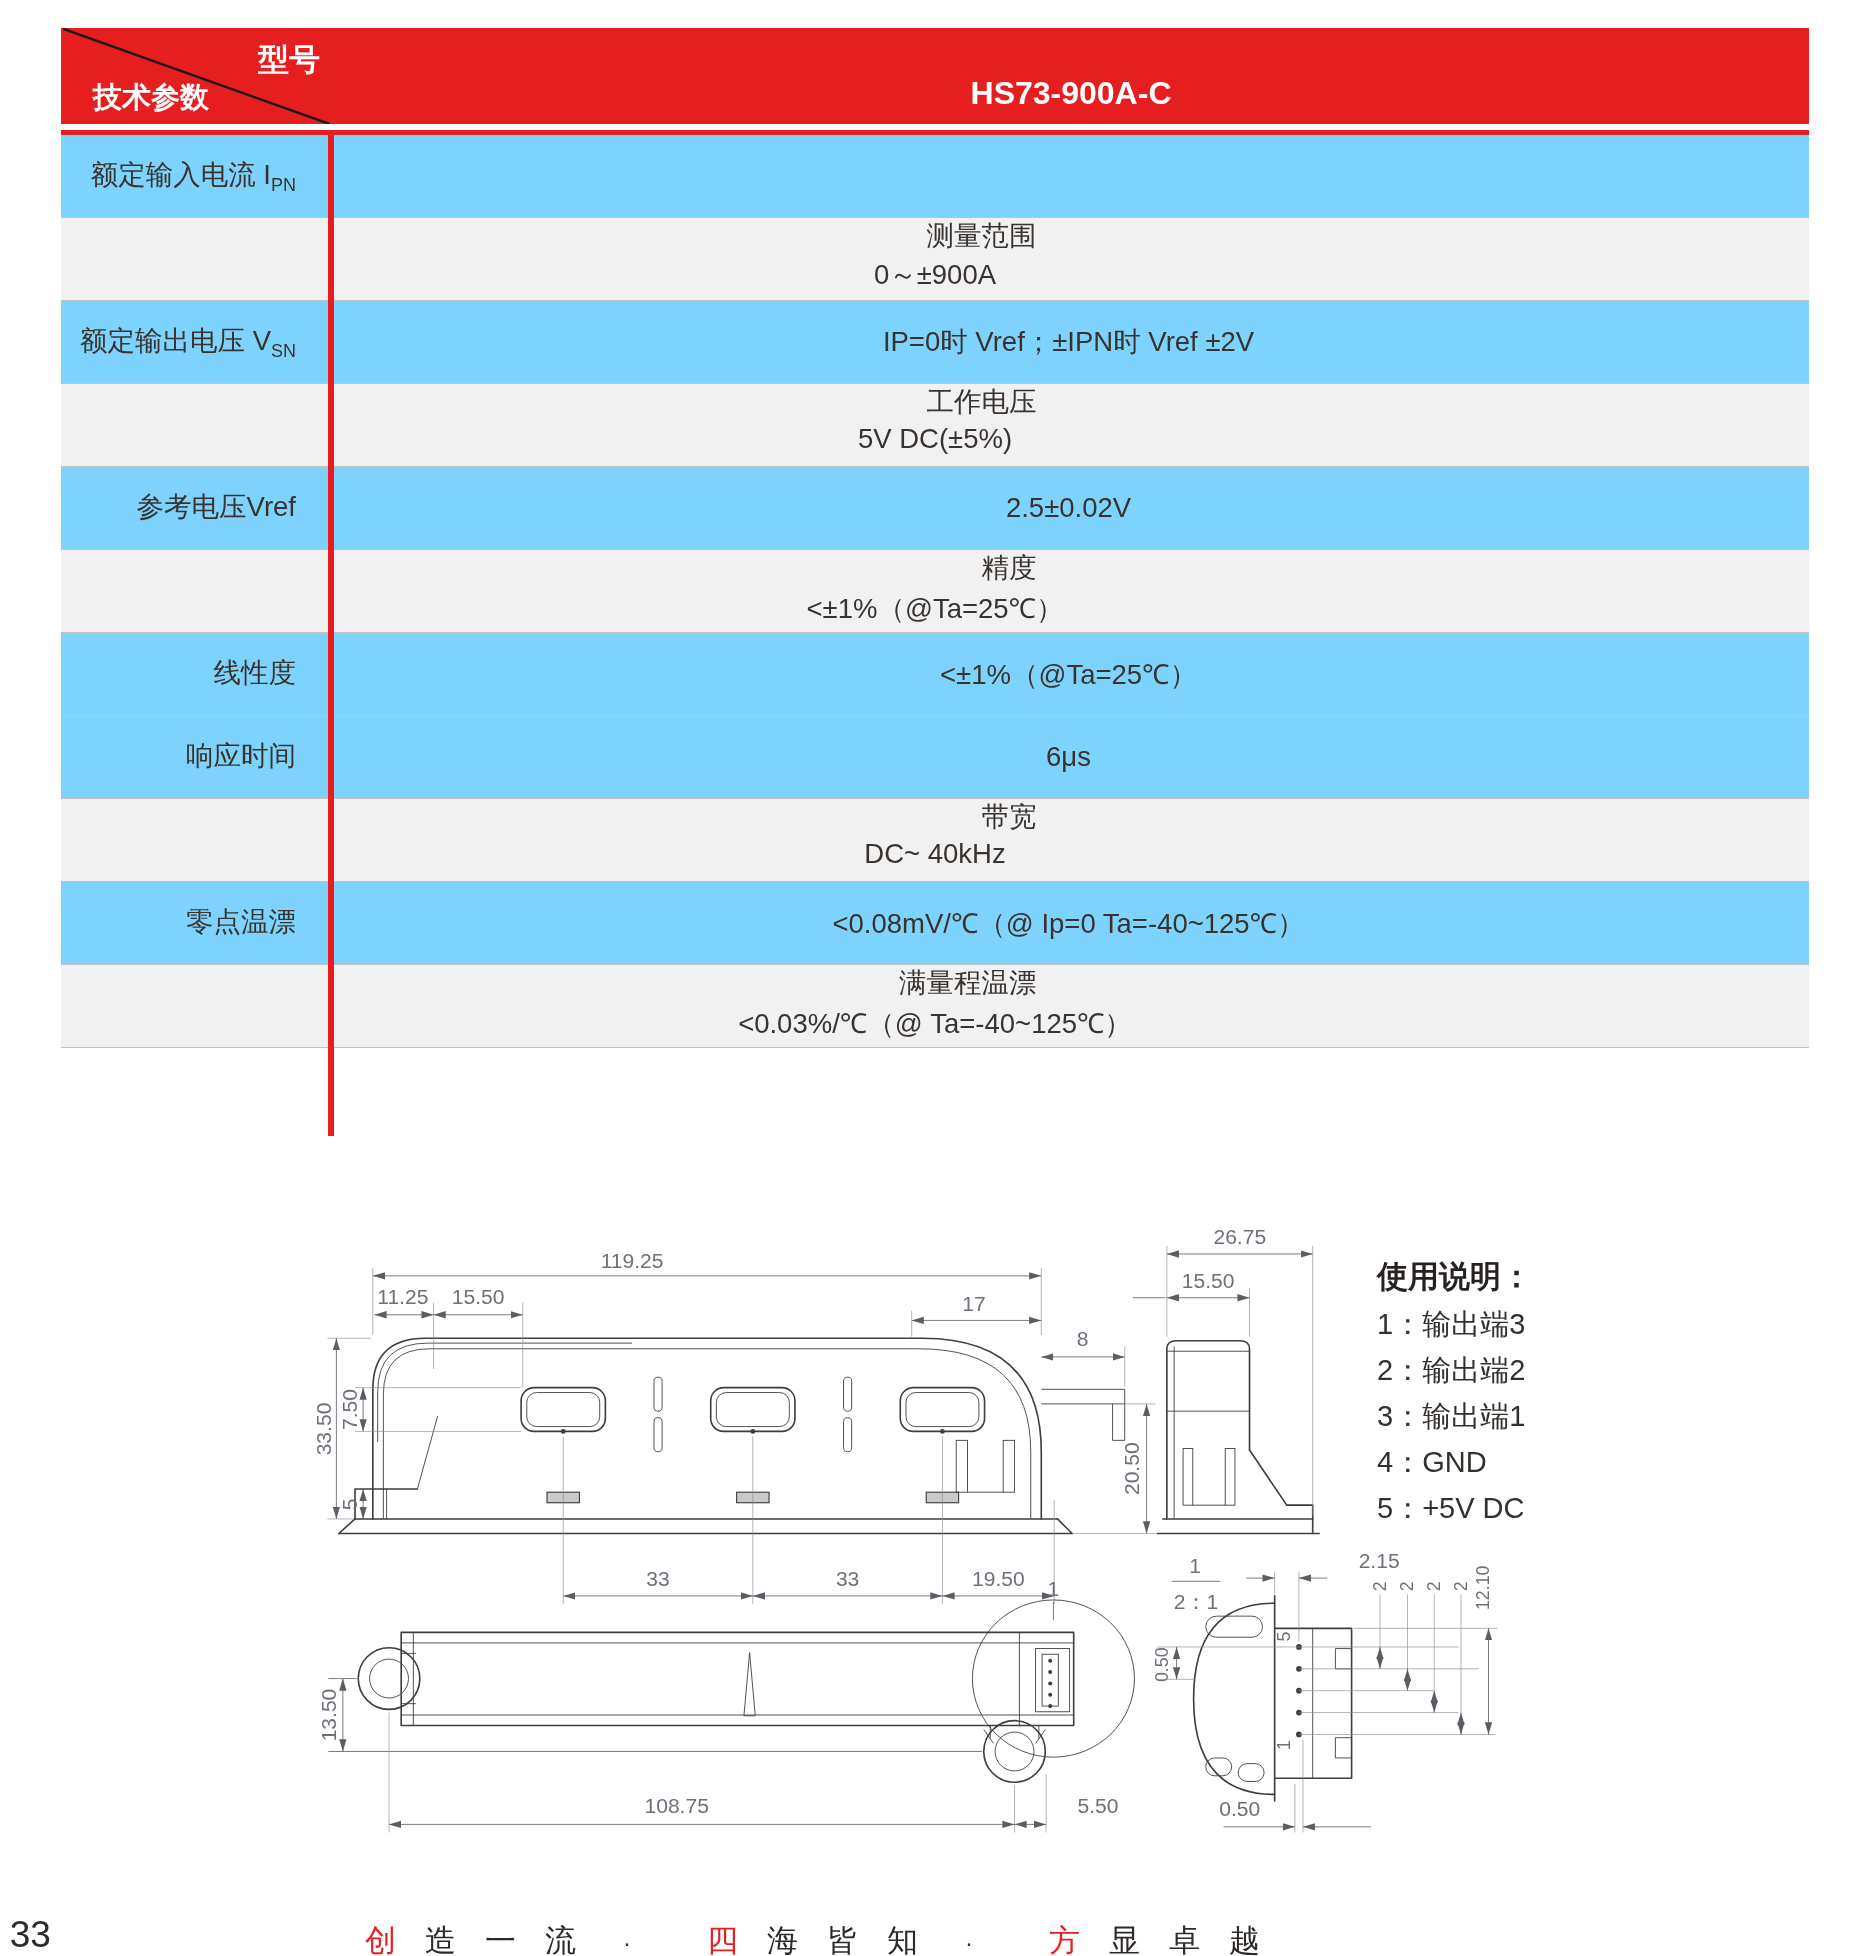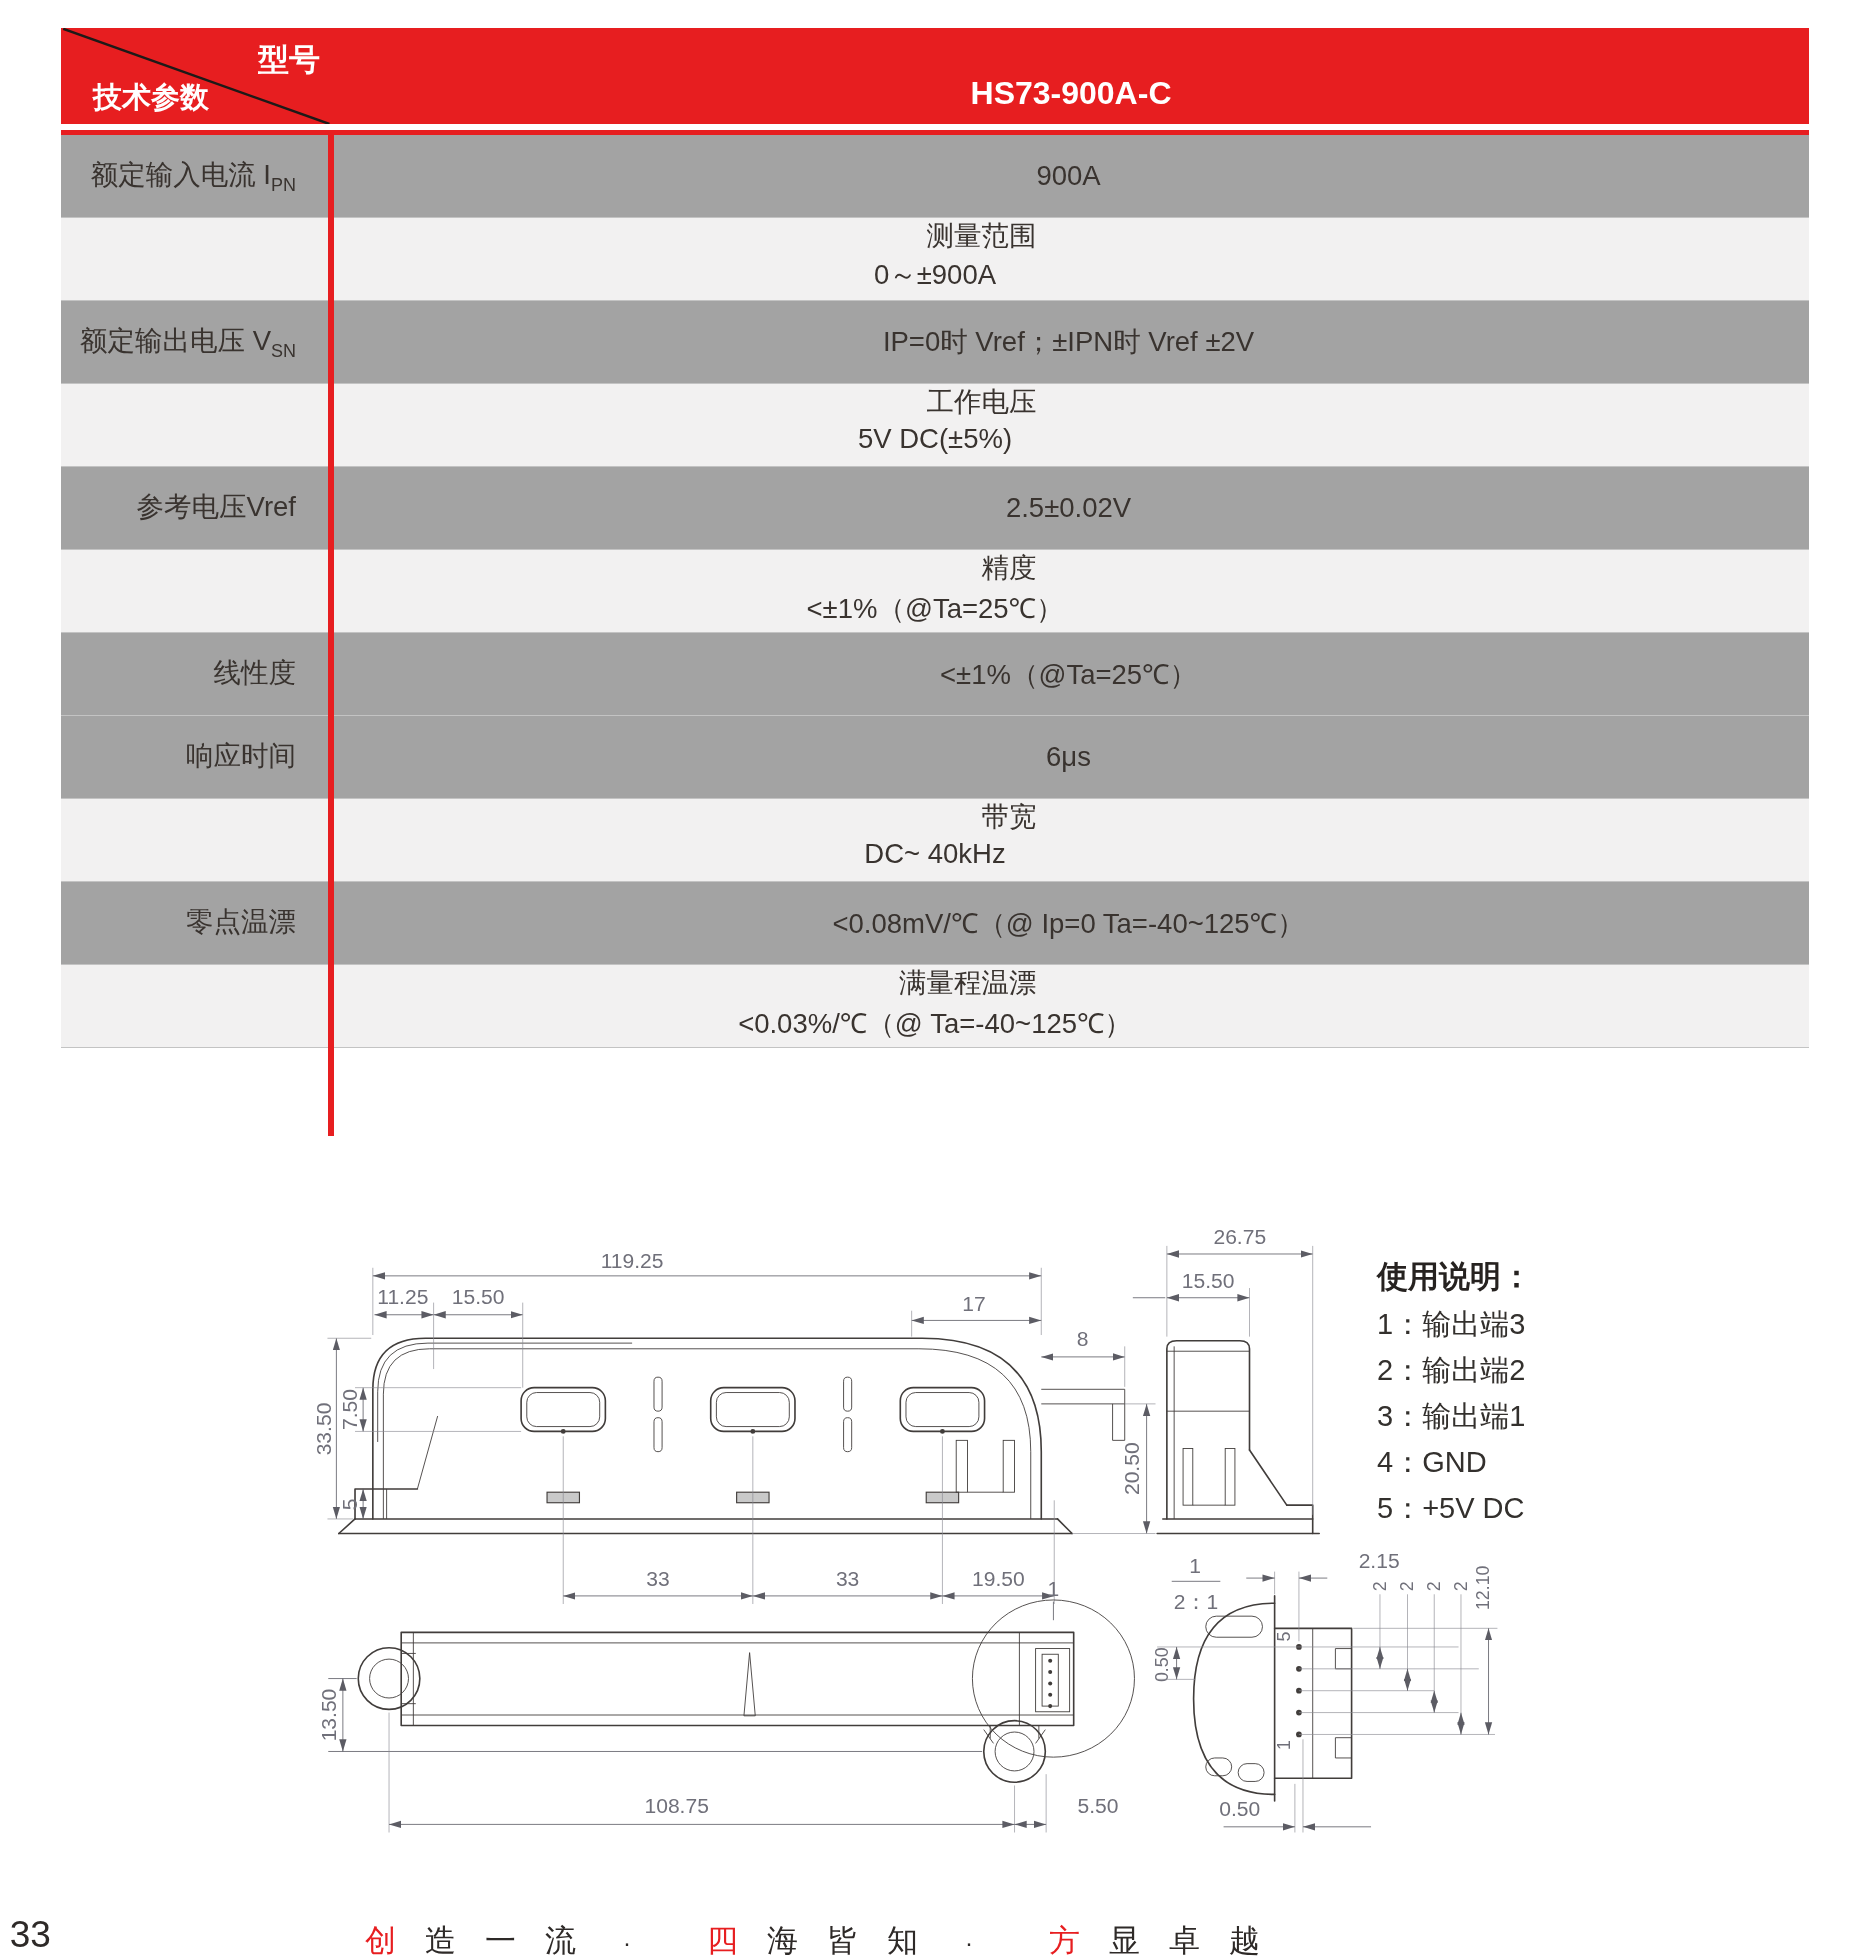--- a/index.html
+++ b/index.html
@@ -11,21 +11,21 @@
   .hdr-diag{position:absolute;left:0;top:0;}
   .hdr-model-label{position:absolute;left:197px;top:11.3px;font-size:31px;font-weight:bold;color:#ffffff;}
   .hdr-params-label{position:absolute;left:32px;top:50px;font-size:29px;font-weight:bold;color:#ffffff;}
   .hdr-model{position:absolute;left:273px;top:47px;width:1474px;text-align:center;
              font-size:32px;font-weight:bold;color:#ffffff;}
   .hdr-line{position:absolute;left:61px;top:130px;width:1748px;height:5.7px;background:#e71e20;}
 
   
   .tbl{position:absolute;left:61px;top:135px;width:1748px;}
   .t-row{display:flex;align-items:center;height:83px;box-sizing:border-box;
-         border-bottom:0.8px solid #c3c3c3;background:#a3a3a3;}
+         border-bottom:0.8px solid #c3c3c3;background:#7dd3fc;}
   .t-row.alt{background:#f2f1f1;flex-direction:column;}
   .t-label{width:267px;box-sizing:border-box;text-align:right;padding-right:32px;
            font-size:27.5px;white-space:nowrap;}
   .t-label sub{font-size:18px;}
   .t-value{flex:1;text-align:center;font-size:27.5px;}
   .vline{position:absolute;left:328px;top:135px;width:5.7px;height:1001px;background:#e71e20;z-index:3;}
 
   
   .fig{position:absolute;left:308px;top:1207px;}
   .obj{stroke:#413d3b;fill:none;stroke-width:2;stroke-linejoin:round;stroke-linecap:round;}
@@ -61,21 +61,20 @@
     <div class="hdr-model-label">型号</div>
     <div class="hdr-params-label">技术参数</div>
     <div class="hdr-model">HS73-900A-C</div>
   </div>
   <div class="hdr-line"></div>
 
   <div class="tbl">
     <div>
         <div class="t-row">
       <div class="t-label"><span class="lbl">额定输入电流 I</span><sub>PN</sub></div>
-      <div class="t-value">900A</div>
     </div>
         <div class="t-row alt">
       <div class="t-label"><span class="lbl">测量范围</span><sub></sub></div>
       <div class="t-value">0～±900A</div>
     </div>
         <div class="t-row">
       <div class="t-label"><span class="lbl">额定输出电压 V</span><sub>SN</sub></div>
       <div class="t-value">IP=0时 Vref；±IPN时 Vref ±2V</div>
     </div>
         <div class="t-row alt">

